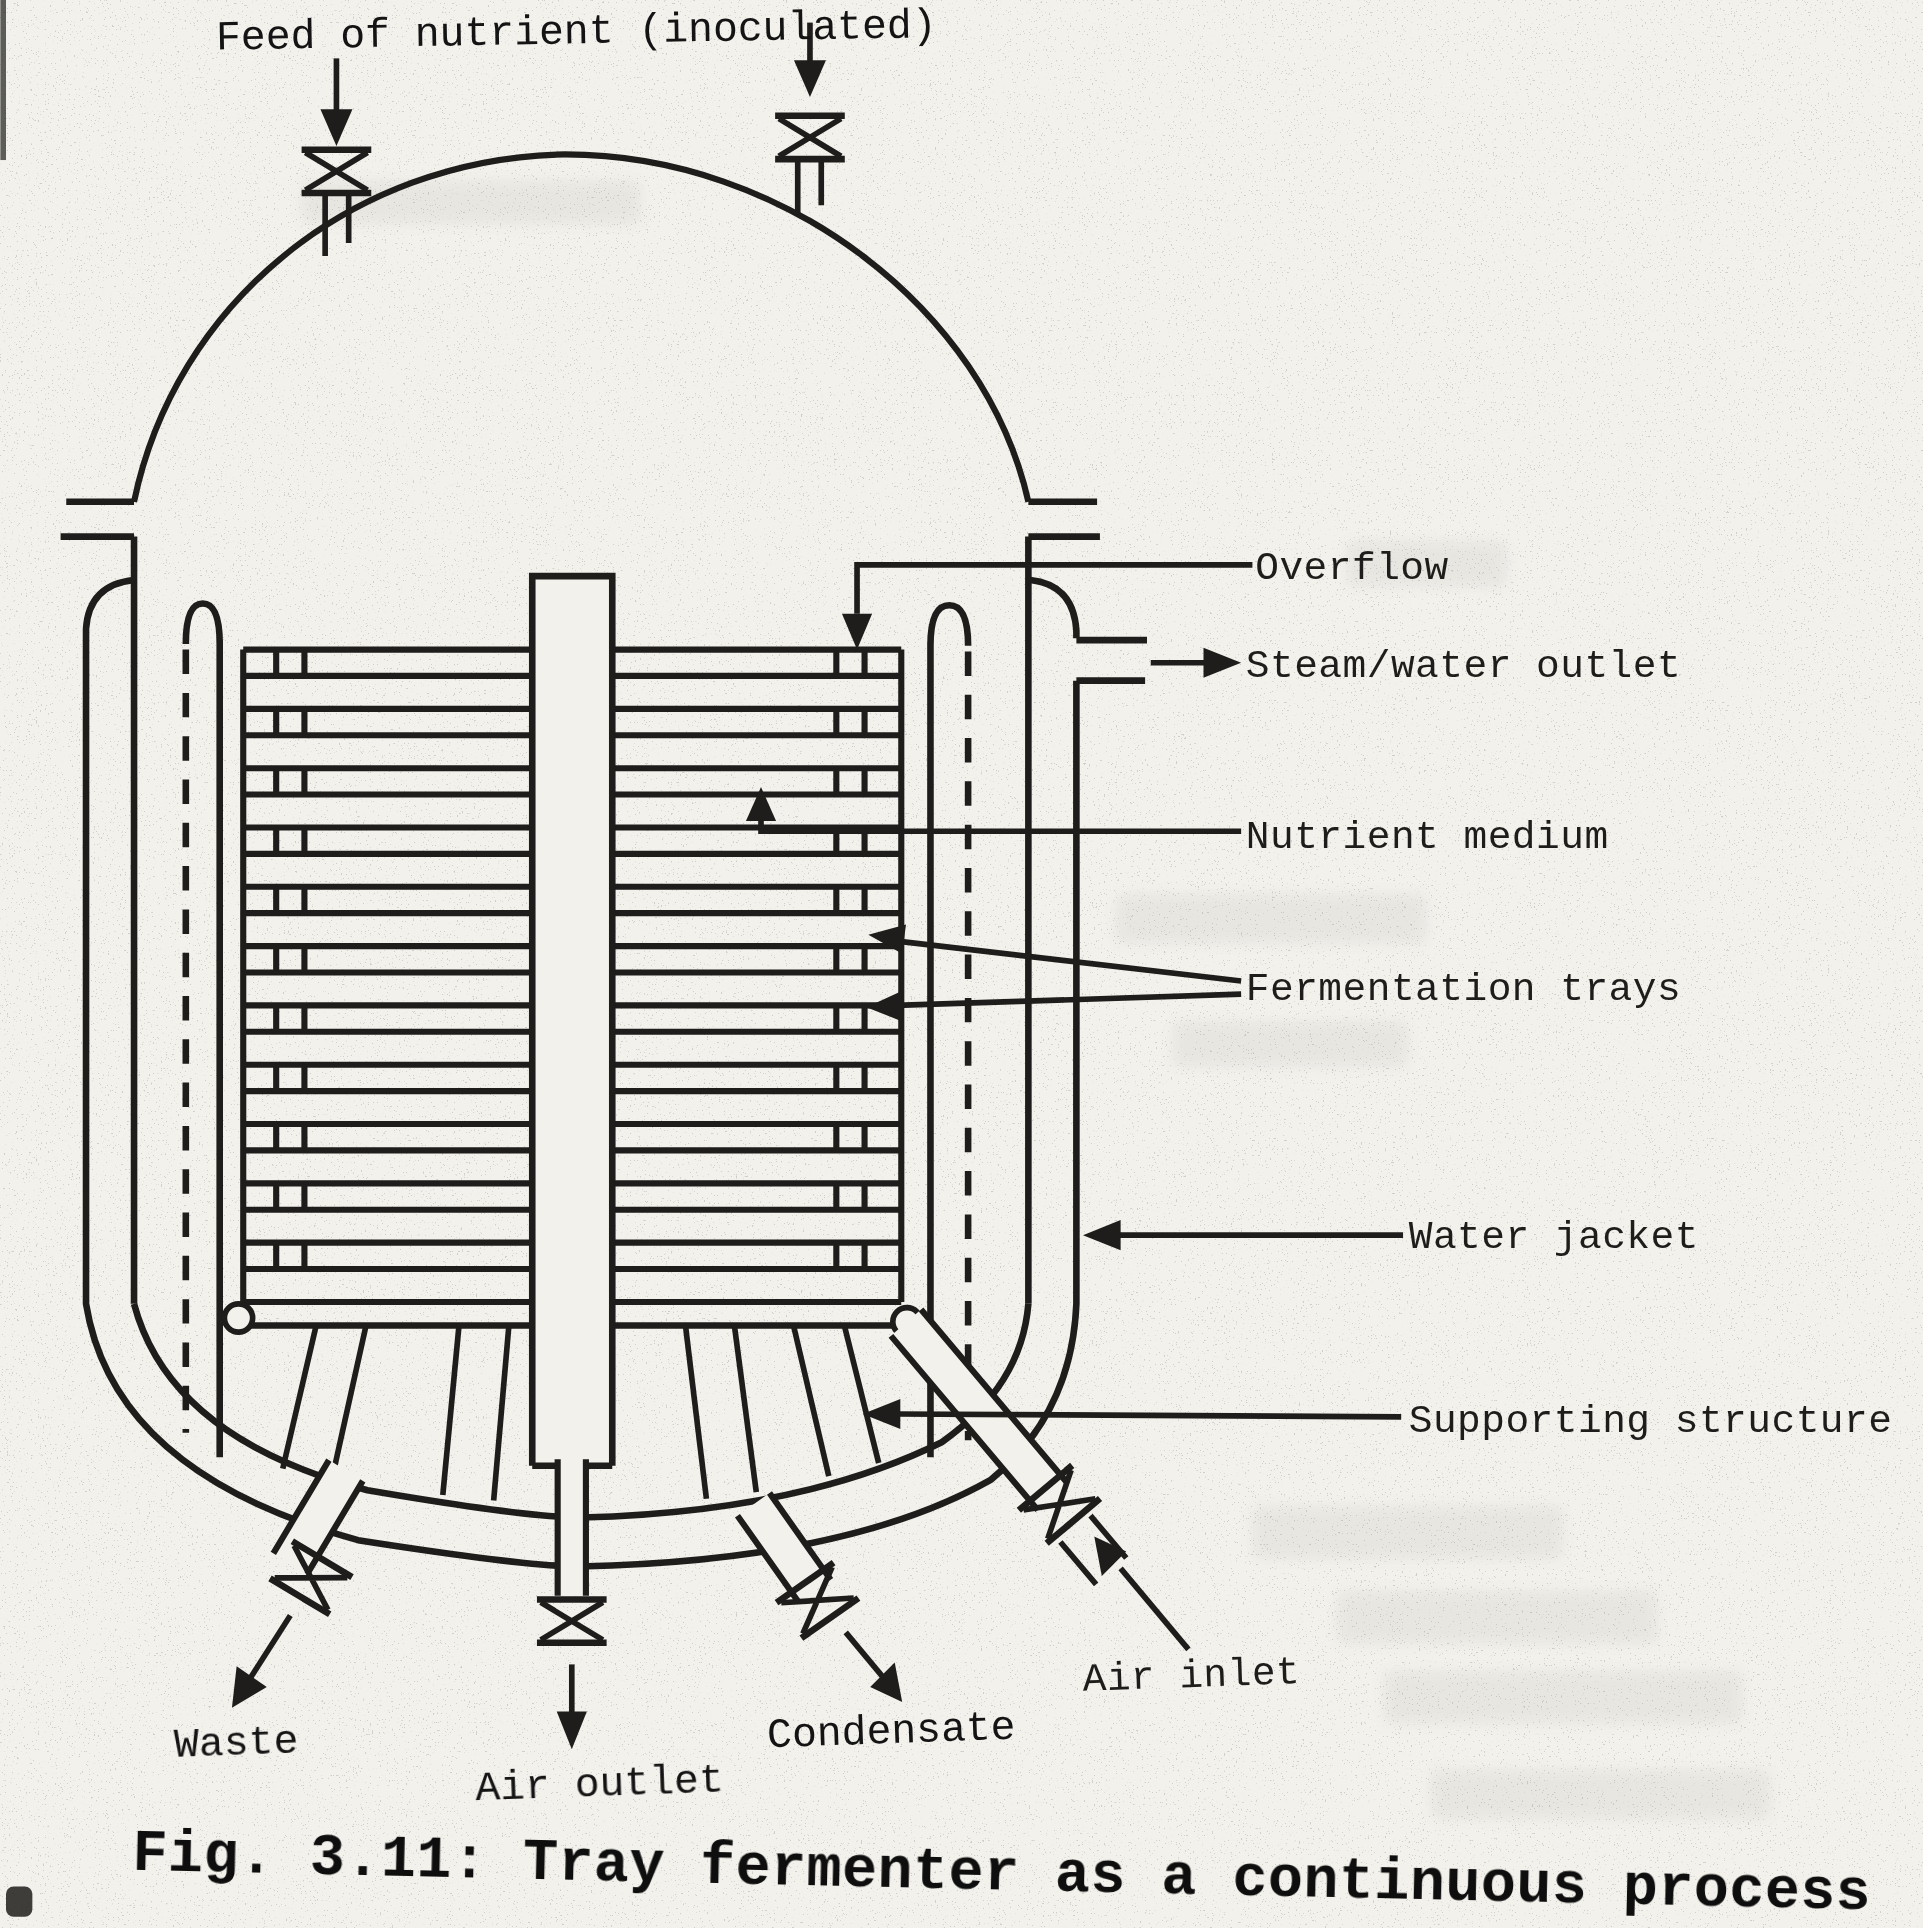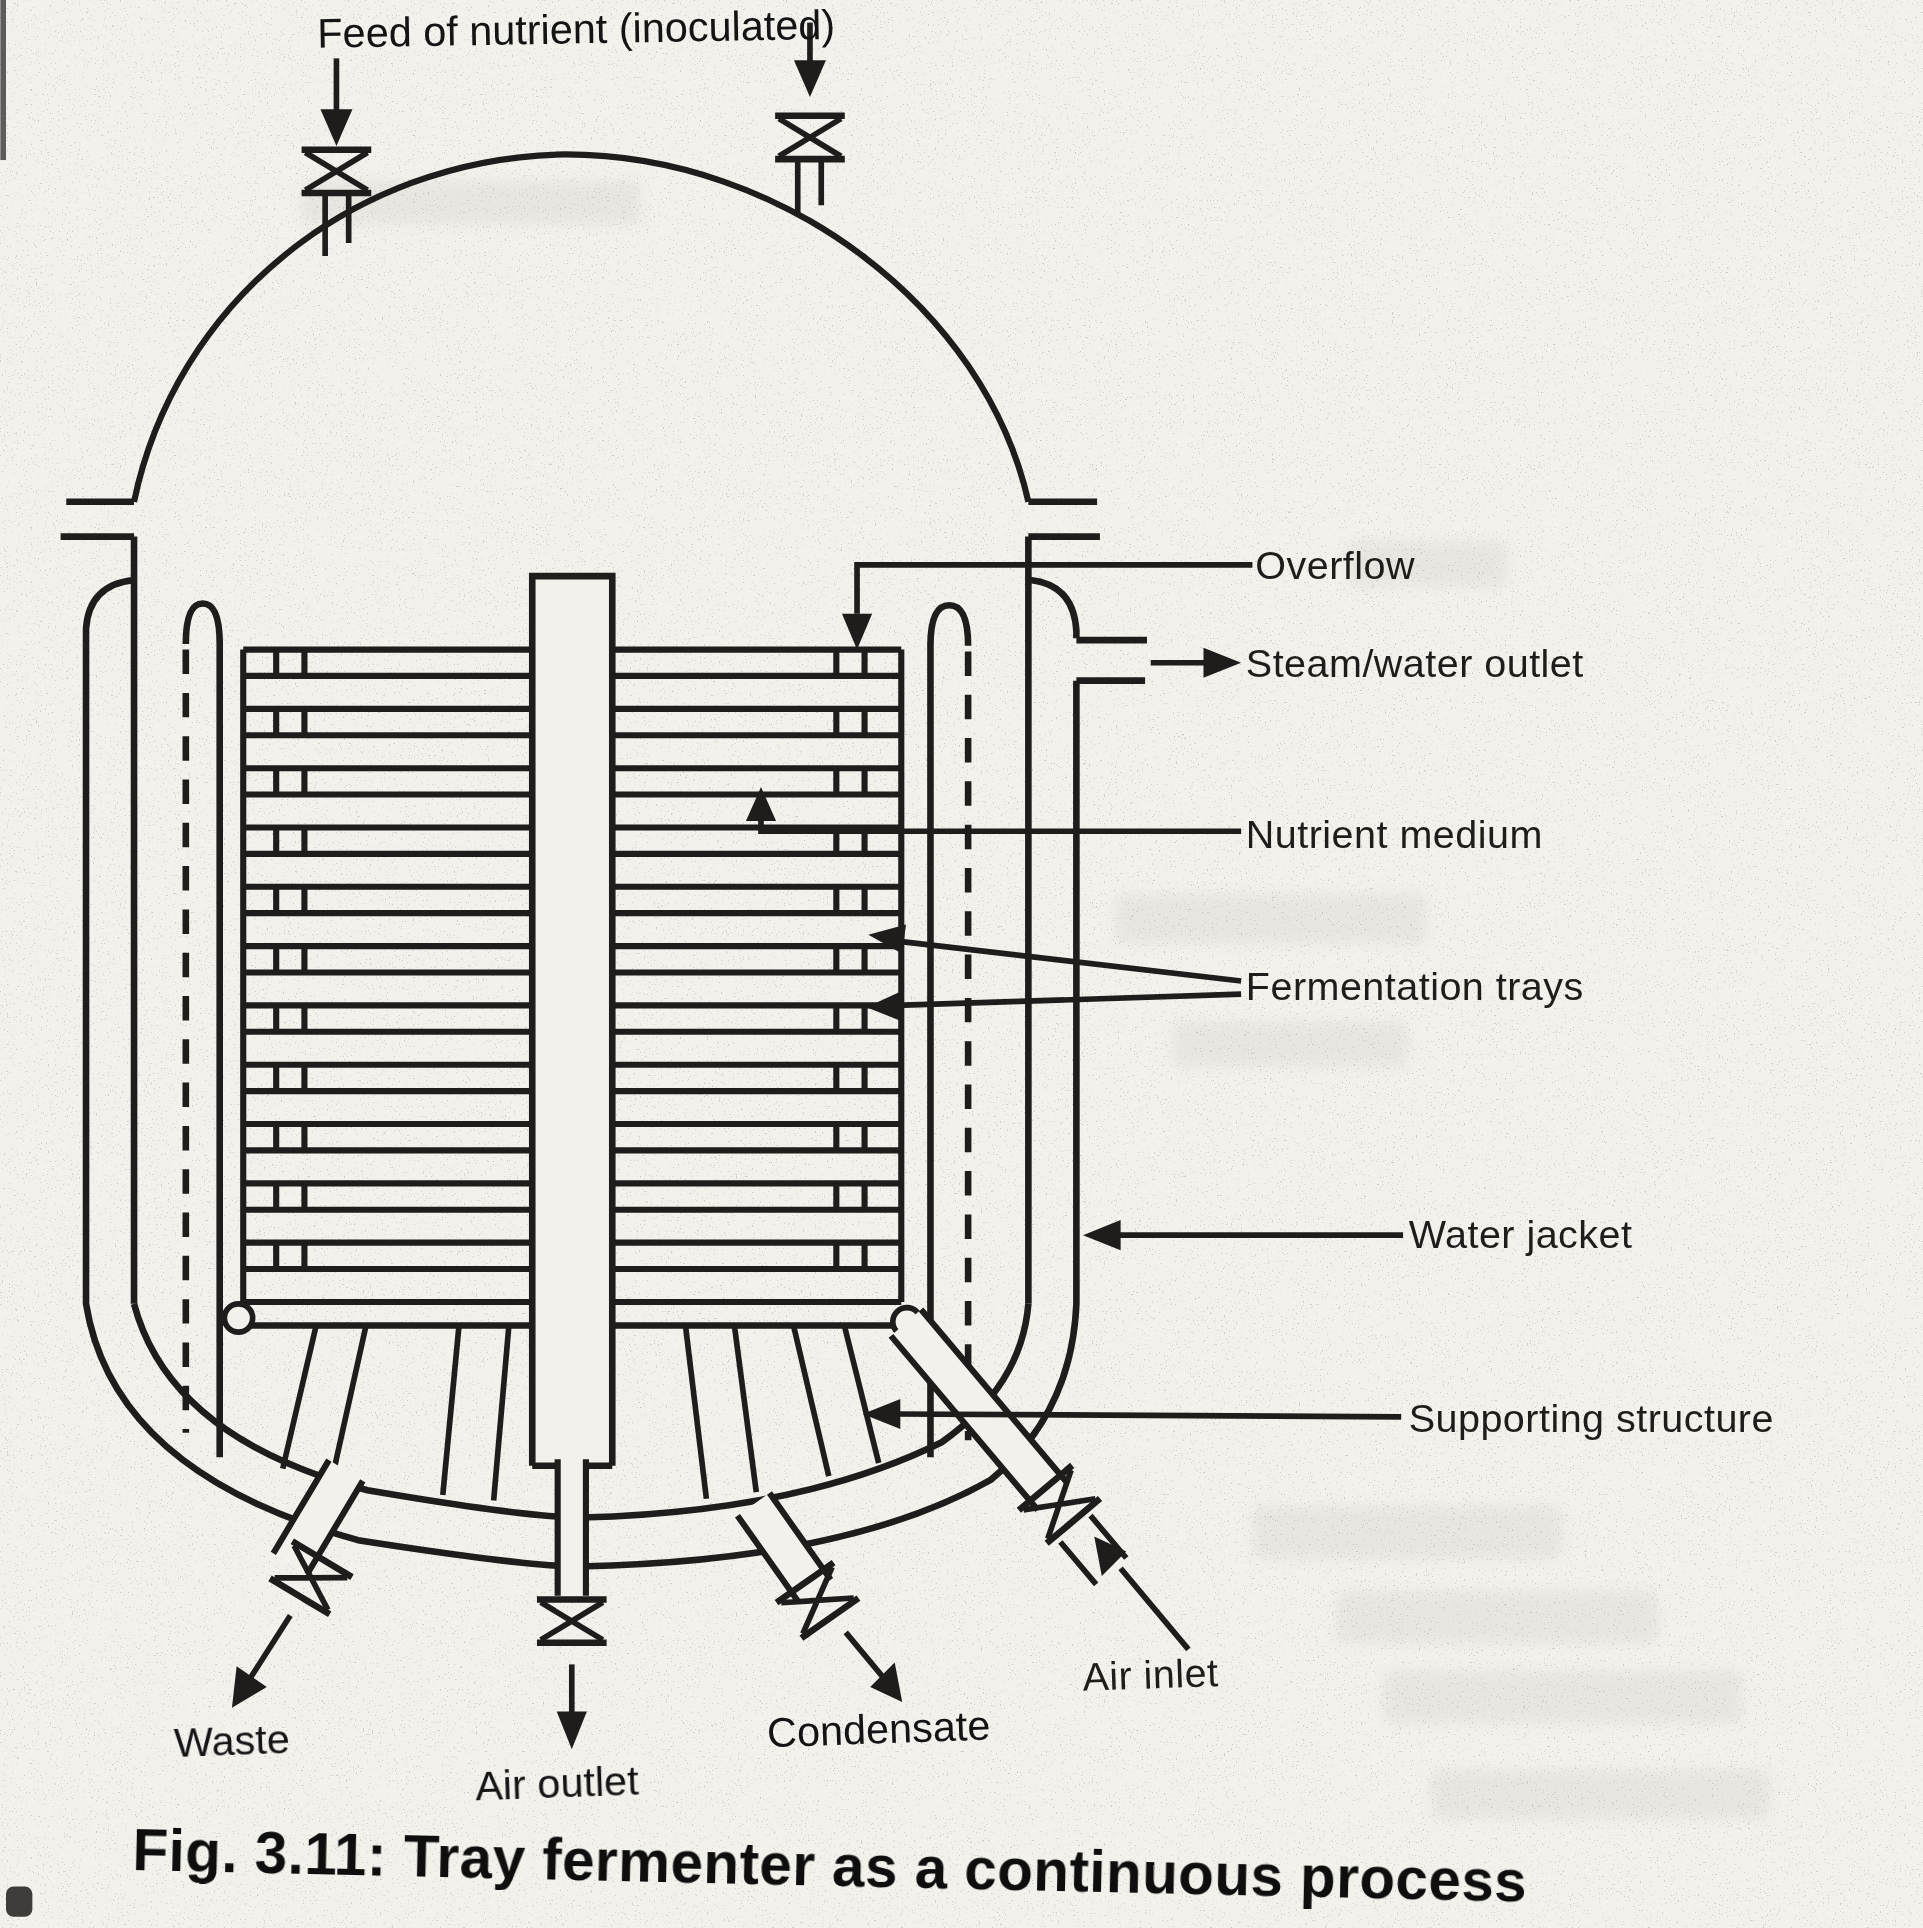--- a/index.html
+++ b/index.html
@@ -1,21 +1,21 @@
 <!DOCTYPE html>
 <html style="font-size:15px"><head>
 <meta charset="utf-8">
 <style>
   html,body{margin:0;padding:0;background:#888;}
   #page{
     position:relative;
     width:1924px;height:1928px;
     background:#f3f1ec;
     overflow:hidden;
-    font-family:Liberation Sans, sans-serif;
+    font-family:Liberation Mono, monospace;
   }
   svg{position:absolute;left:0;top:0;}
   .lbl{fill:#1f1d1b;font-size:42px;letter-spacing:0.5px;}
   .lbl-big{fill:#141414;font-size:44px;}
   .caption{fill:#0e0e0e;font-size:62px;font-weight:bold;letter-spacing:0.5px;}
   .ink{stroke:#1f1d1b;fill:none;}
   .ghost{fill:#8a867e;opacity:0.10;}
 </style>
 </head>
 <body>

